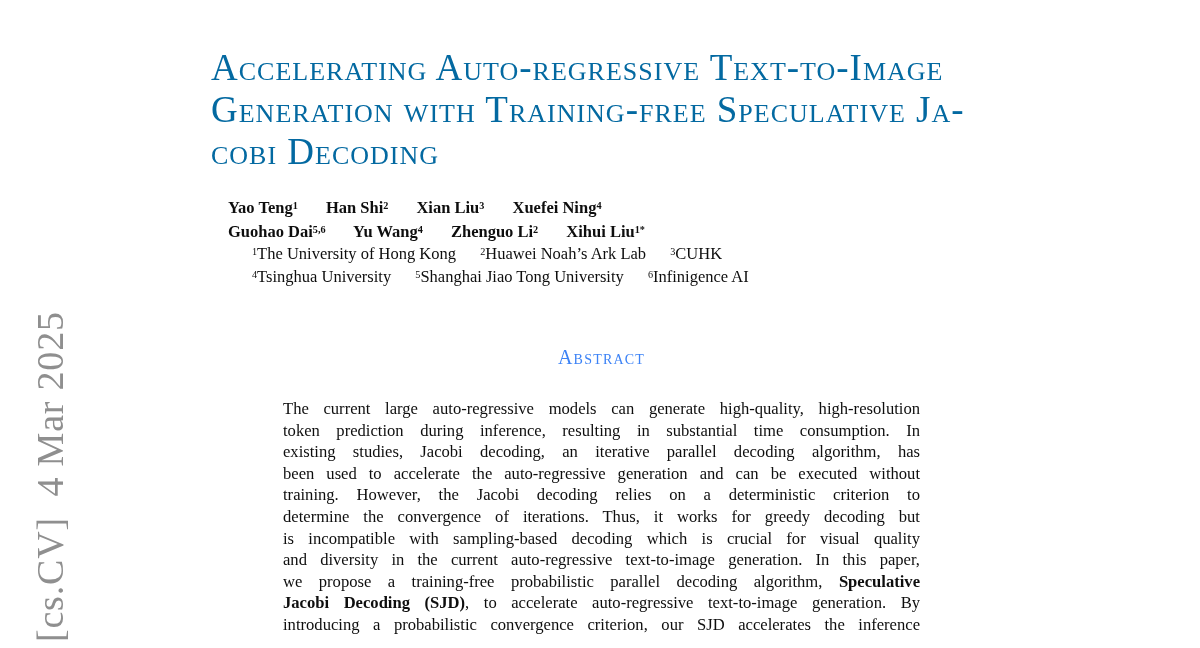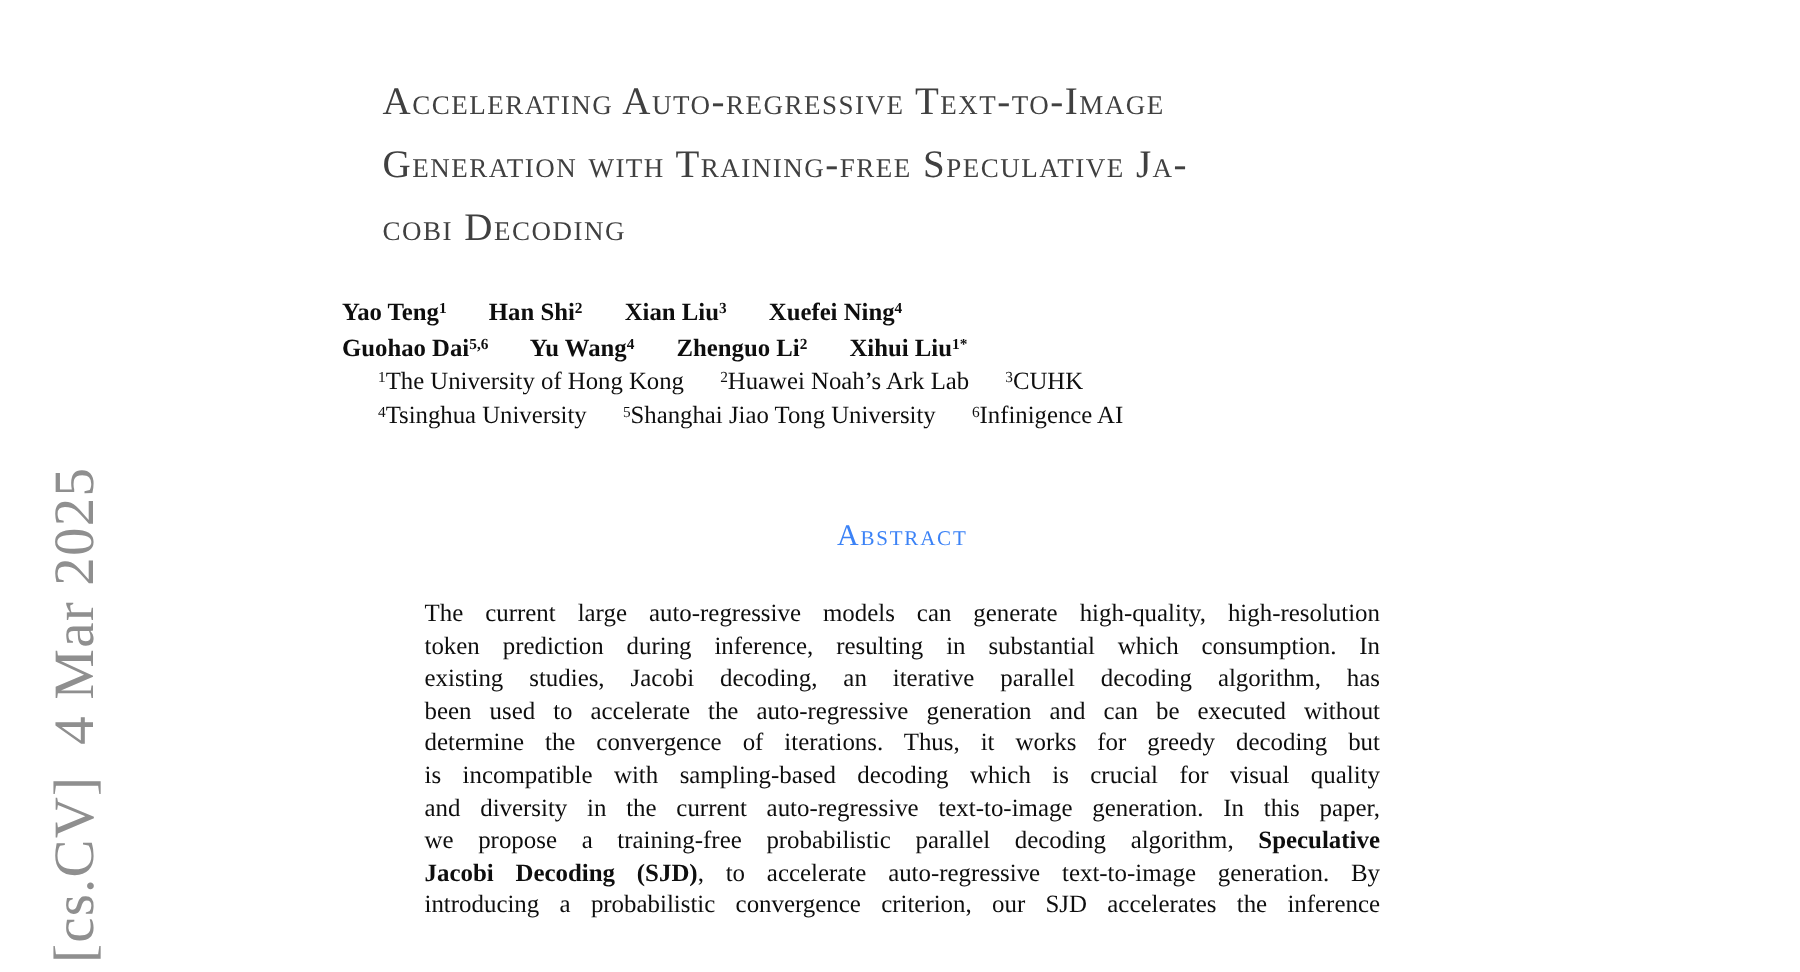--- a/index.html
+++ b/index.html
@@ -14,22 +14,22 @@
   .arxiv-banner {
     position:absolute; left:31px; top:642px;
     transform:rotate(-90deg); transform-origin:0 0;
     font-size:38px; line-height:38px; letter-spacing:0.8px;
     color:#8f8f8f; white-space:pre;
   }
 
   
   .title {
     position:absolute; left:211px; top:47px; width:800px;
-    font-variant:small-caps; font-size:26px; line-height:42px;
-    letter-spacing:1px; color:#404040;margin-left:44px;
+    font-variant:small-caps; font-size:37px; line-height:42px;
+    letter-spacing:1px; color:#0369a1;
   }
   .title-line { white-space:nowrap; }
 
   
   .byline { position:absolute; left:228px; top:196px; font-size:16.5px; }
   .author-row { line-height:23.5px; font-weight:700; white-space:nowrap; }
   .affil-row  { line-height:22.5px; white-space:nowrap;margin-left:24px; }
   .author { margin-right:24px;text-align:right; }
   .author:last-child { margin-right:0; }
   .affil { margin-right:20px; }
@@ -84,23 +84,24 @@
       <span class="affil"><sup class="s">4</sup><span>Tsinghua University</span></span>
       <span class="affil"><sup class="s">5</sup><span>Shanghai Jiao Tong University</span></span>
       <span class="affil"><sup class="s">6</sup><span>Infinigence AI</span></span>
     </div>
   </div>
 
   <div class="abstract-heading">Abstract</div>
 
   <div class="abstract-body">
     <div class="abs-line"><span>The current large auto-regressive models can generate high-quality, high-resolution</span></div>
-    <div class="abs-line"><span>token prediction during inference, resulting in substantial which consumption. In</span></div>
+    <div class="abs-line"><span>token prediction during inference, resulting in substantial time consumption. In</span></div>
     <div class="abs-line"><span>existing studies, Jacobi decoding, an iterative parallel decoding algorithm, has</span></div>
     <div class="abs-line"><span>been used to accelerate the auto-regressive generation and can be executed without</span></div>
+    <div class="abs-line"><span>training. However, the Jacobi decoding relies on a deterministic criterion to</span></div>
     <div class="abs-line"><span>determine the convergence of iterations. Thus, it works for greedy decoding but</span></div>
     <div class="abs-line"><span>is incompatible with sampling-based decoding which is crucial for visual quality</span></div>
     <div class="abs-line"><span>and diversity in the current auto-regressive text-to-image generation. In this paper,</span></div>
     <div class="abs-line"><span>we propose a training-free probabilistic parallel decoding algorithm, </span><span class="b">Speculative</span></div>
     <div class="abs-line"><span class="b">Jacobi Decoding (SJD)</span><span>, to accelerate auto-regressive text-to-image generation. By</span></div>
     <div class="abs-line"><span>introducing a probabilistic convergence criterion, our SJD accelerates the inference</span></div>
   </div>
 
 </div>
 

